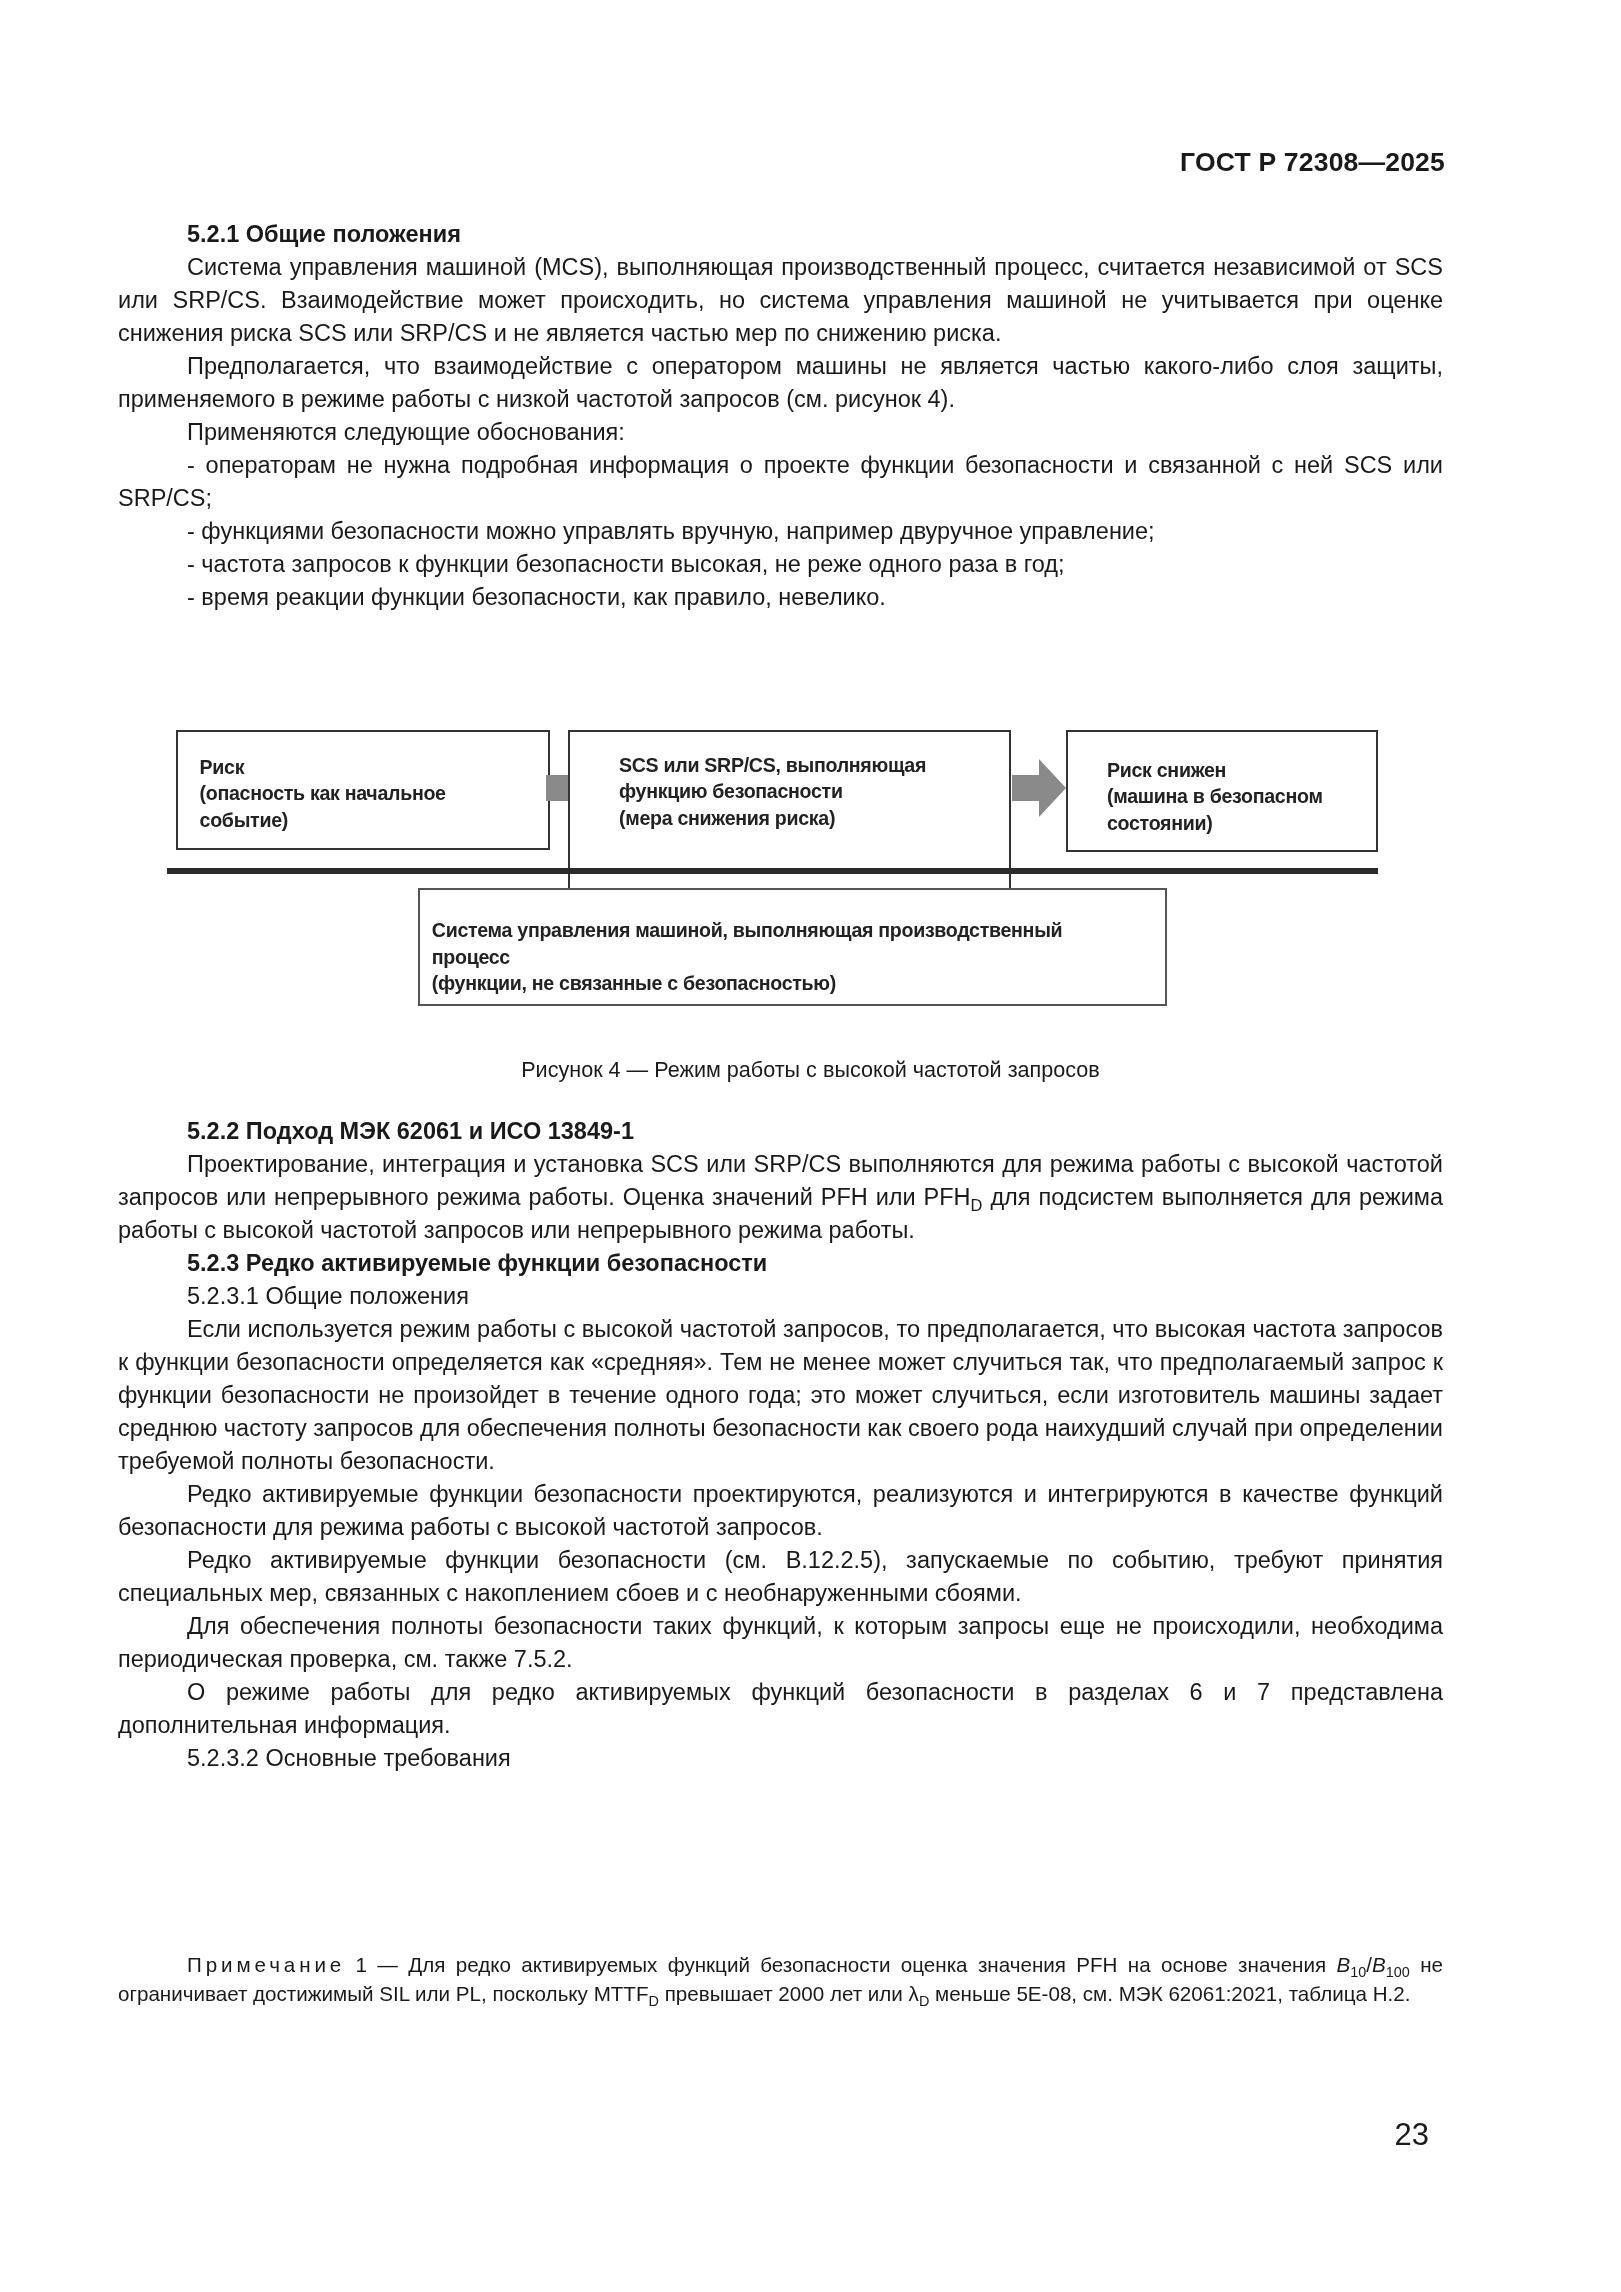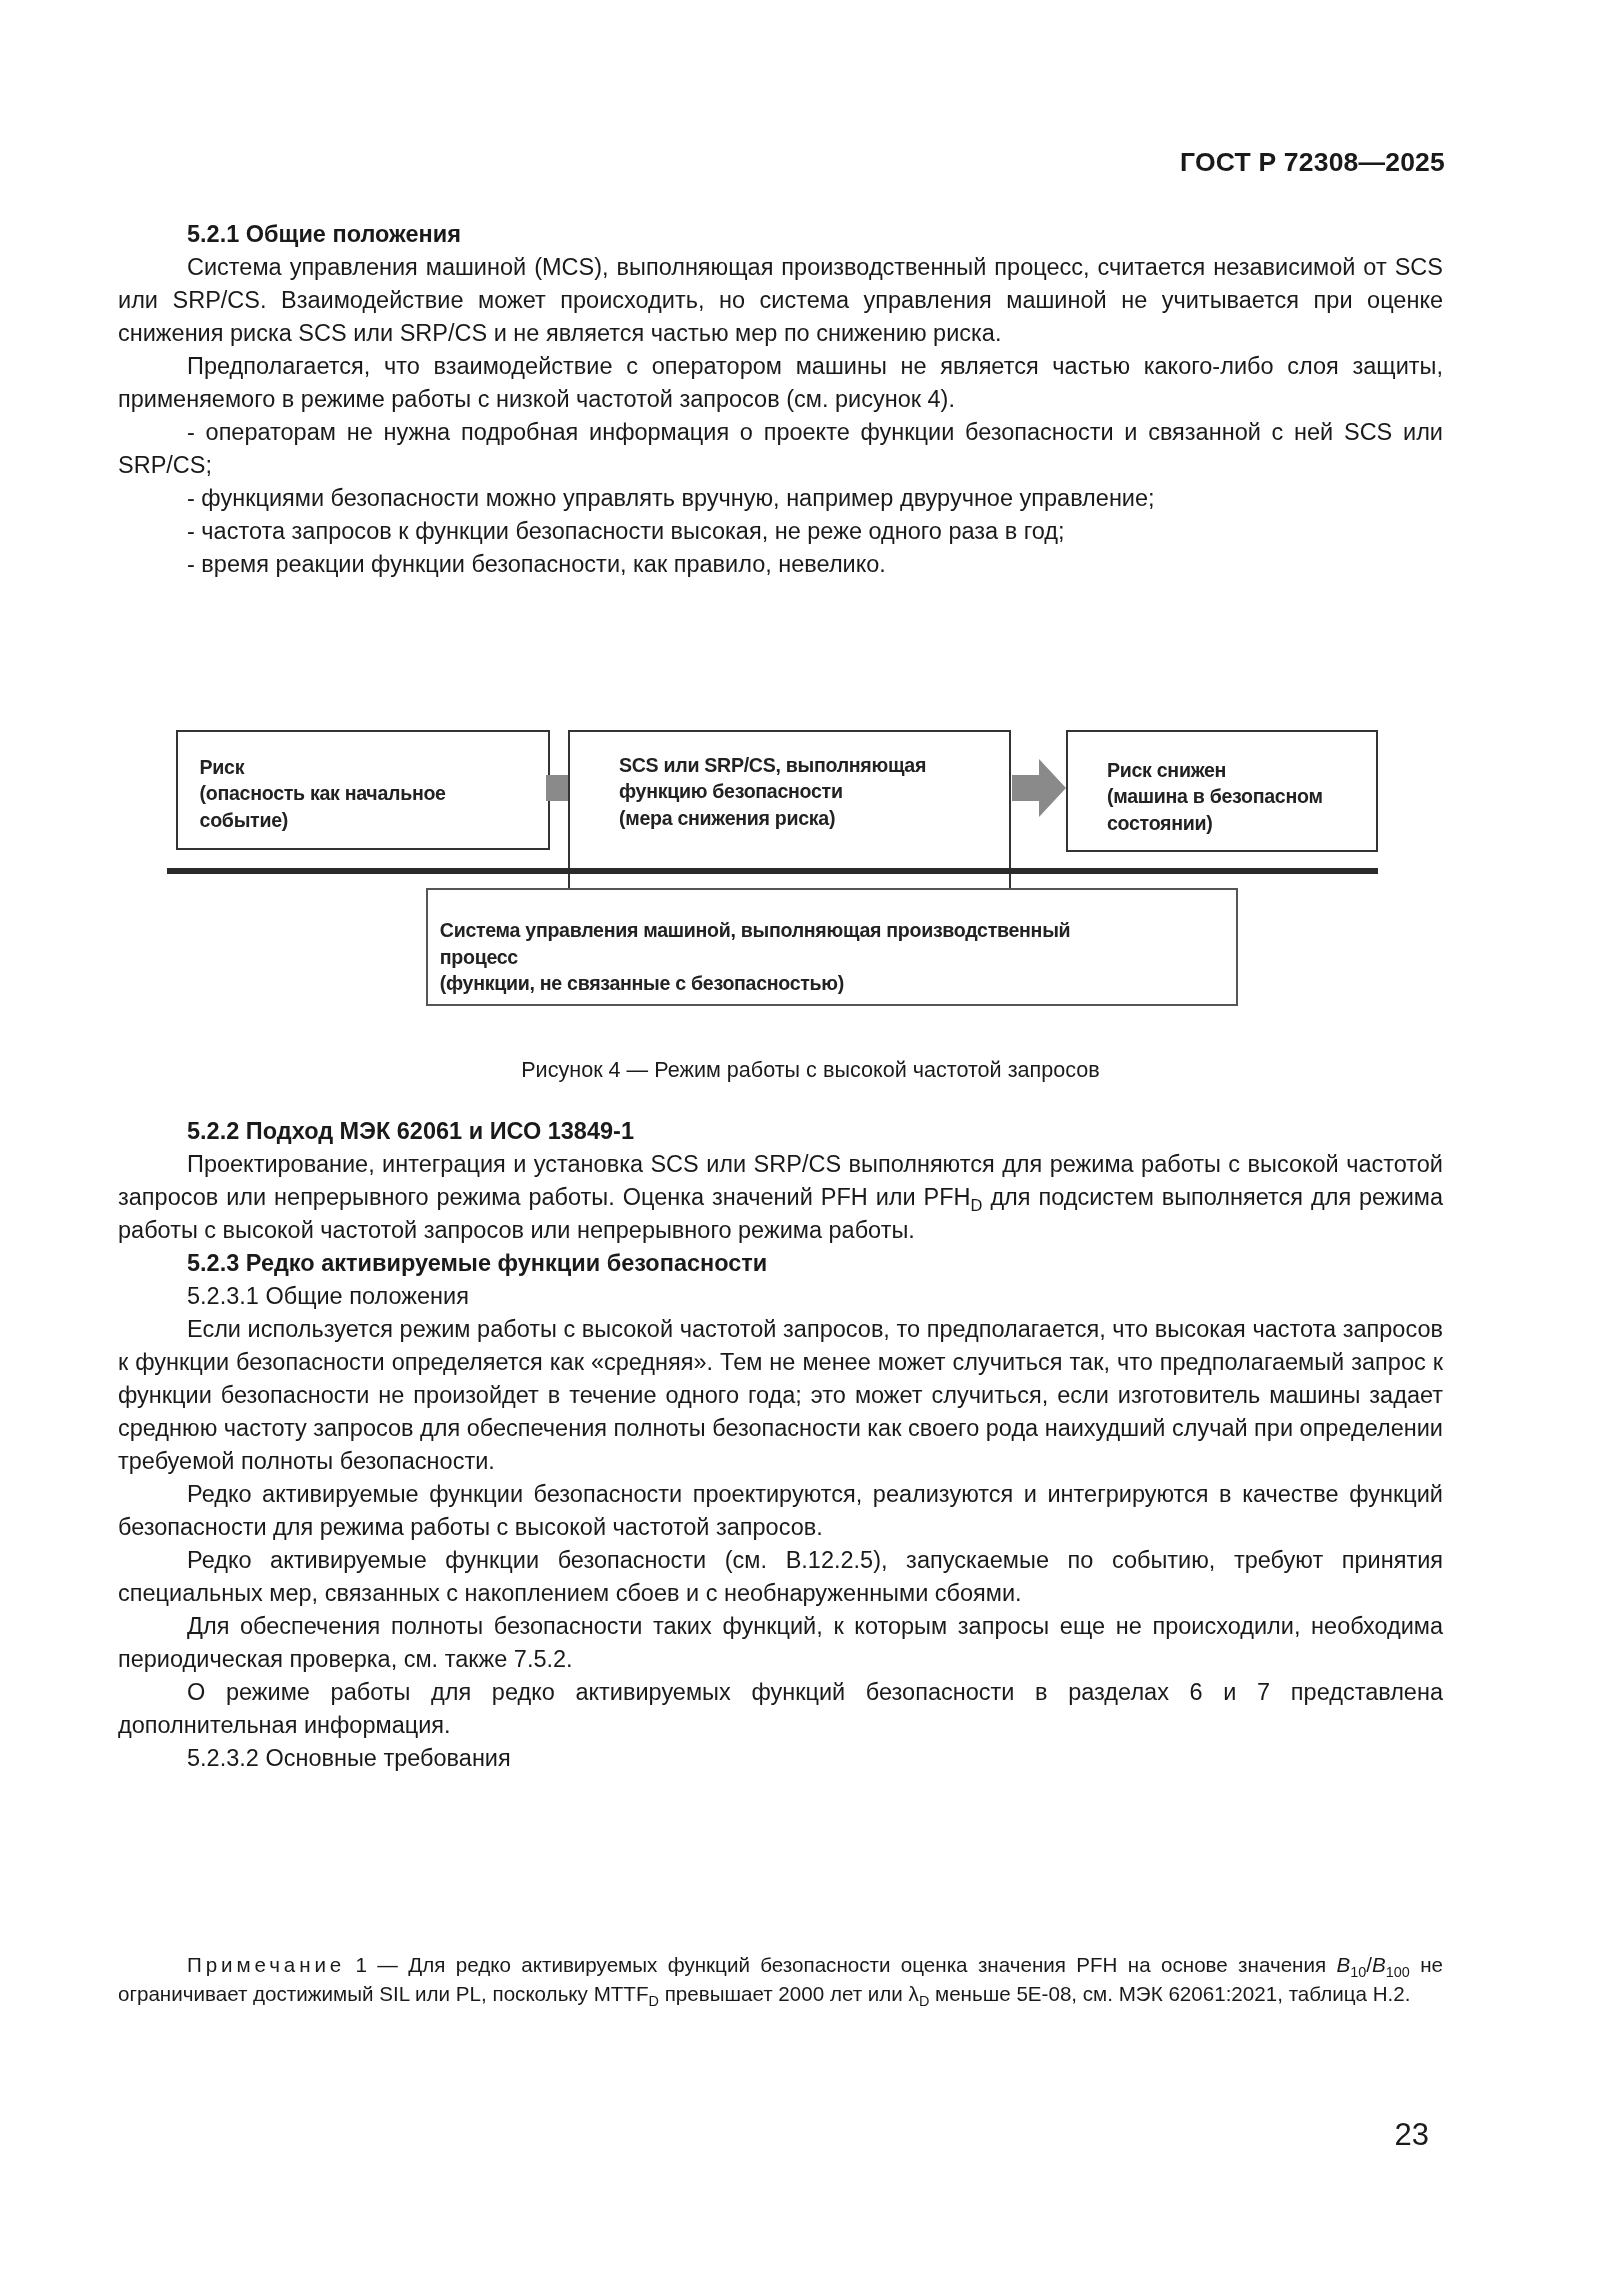--- a/index.html
+++ b/index.html
@@ -28,20 +28,21 @@
 </style>
 </head>
 <body>
 
 <div class="abs doc-header">ГОСТ Р 72308—2025</div>
 
 <div class="text" style="top: 218px;">
   <p class="h">5.2.1 Общие положения</p>
   <p class="p">Система управления машиной (MCS), выполняющая производственный процесс, считается независимой от SCS или SRP/CS. Взаимодействие может происходить, но система управления машиной не учитывается при оценке снижения риска SCS или SRP/CS и не является частью мер по снижению риска.</p>
   <p class="p">Предполагается, что взаимодействие с оператором машины не является частью какого-либо слоя защиты, применяемого в режиме работы с низкой частотой запросов (см. рисунок 4).</p>
+  <p class="p">Применяются следующие обоснования:</p>
   <p class="p">- операторам не нужна подробная информация о проекте функции безопасности и связанной с ней SCS или SRP/CS;</p>
   <p class="p">- функциями безопасности можно управлять вручную, например двуручное управление;</p>
   <p class="p">- частота запросов к функции безопасности высокая, не реже одного раза в год;</p>
   <p class="p">- время реакции функции безопасности, как правило, невелико.</p>
 </div>
 
 <div>
   <div class="box" style="left:176px; top:730px; width:374px; height:120px; padding:21.6px 0 0 21.6px;">
     <span>Риск</span>
     <span>(опасность как начальное</span>
@@ -65,21 +66,21 @@
   </div>
 
   <div class="box" style="left:1066px; top:730px; width:312px; height:122px; padding:24.5px 0 0 39px;">
     <span>Риск снижен</span>
     <span>(машина в безопасном</span>
     <span>состоянии)</span>
   </div>
 
   <div class="rule" style="left:167px; top:868px; width:1211px; height:5.9px;"></div>
 
-  <div class="box" style="left:418px; top:888px; width:812px; height:118px; padding:27.4px 0 0 11.8px; border-color:#555;margin-left:8px;">
+  <div class="box" style="left:418px; top:888px; width:749px; height:118px; padding:27.4px 0 0 11.8px; border-color:#555;">
     <span>Система управления машиной, выполняющая производственный</span>
     <span>процесс</span>
     <span>(функции, не связанные с безопасностью)</span>
   </div>
 </div>
 
 <div class="caption">Рисунок 4 — Режим работы с высокой частотой запросов</div>
 
 <div class="text" style="top: 1115px;">
   <p class="h">5.2.2 Подход МЭК 62061 и ИСО 13849-1</p>

